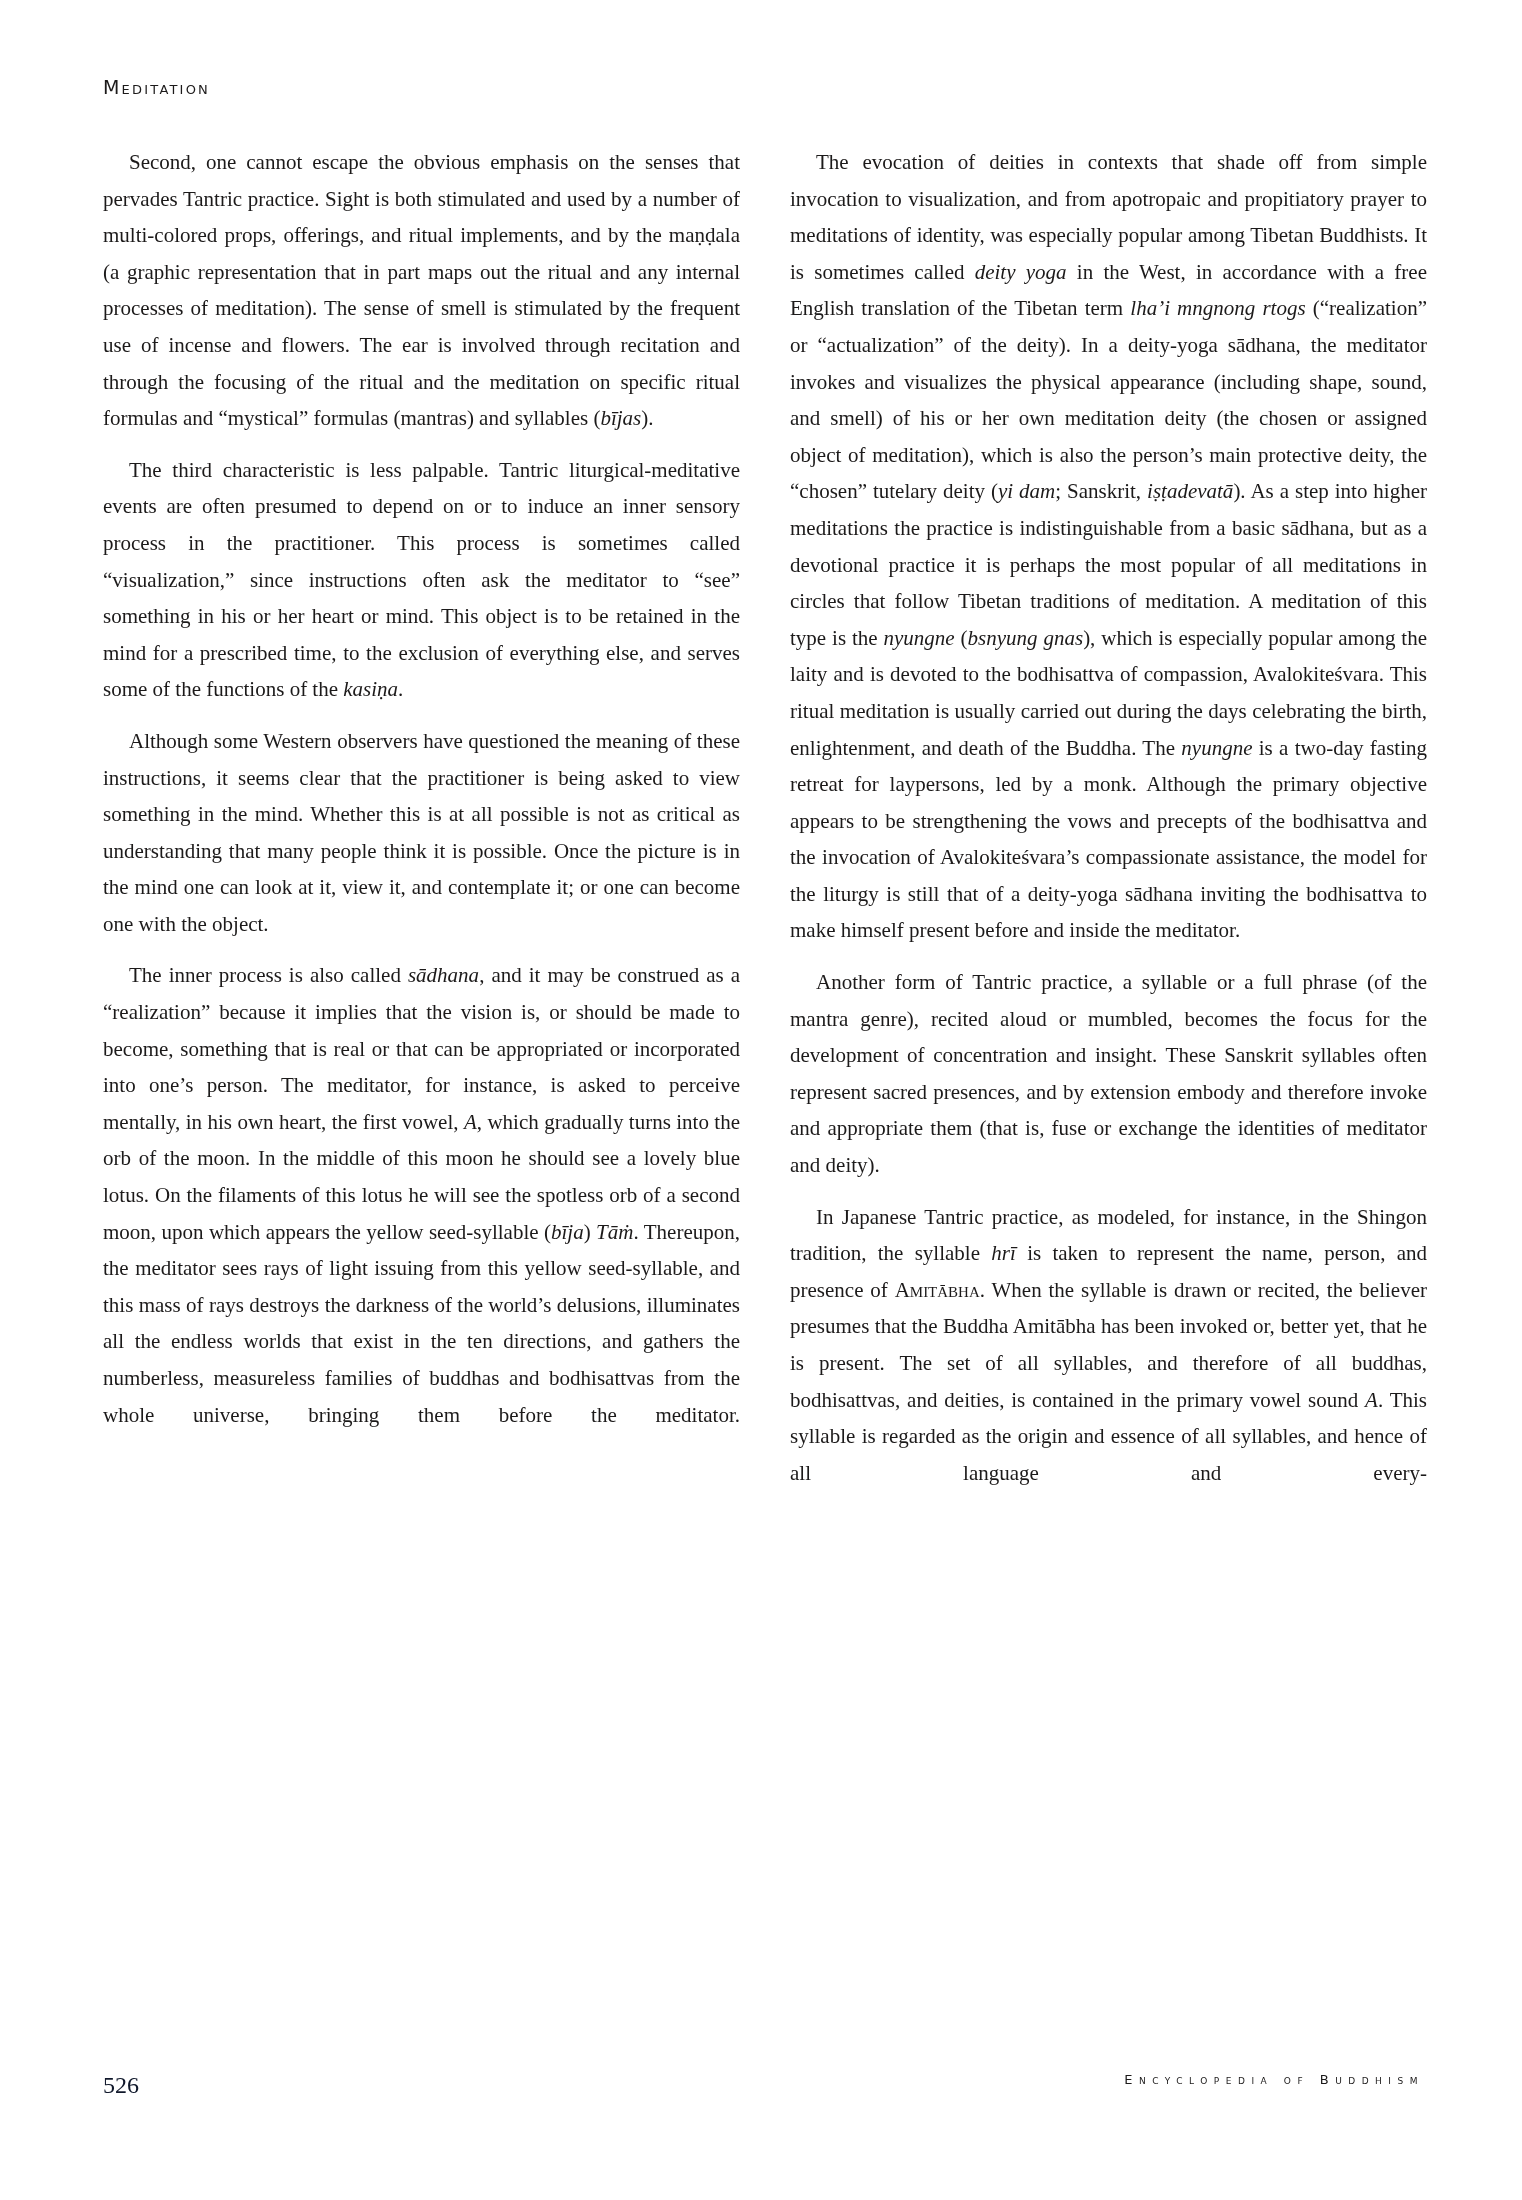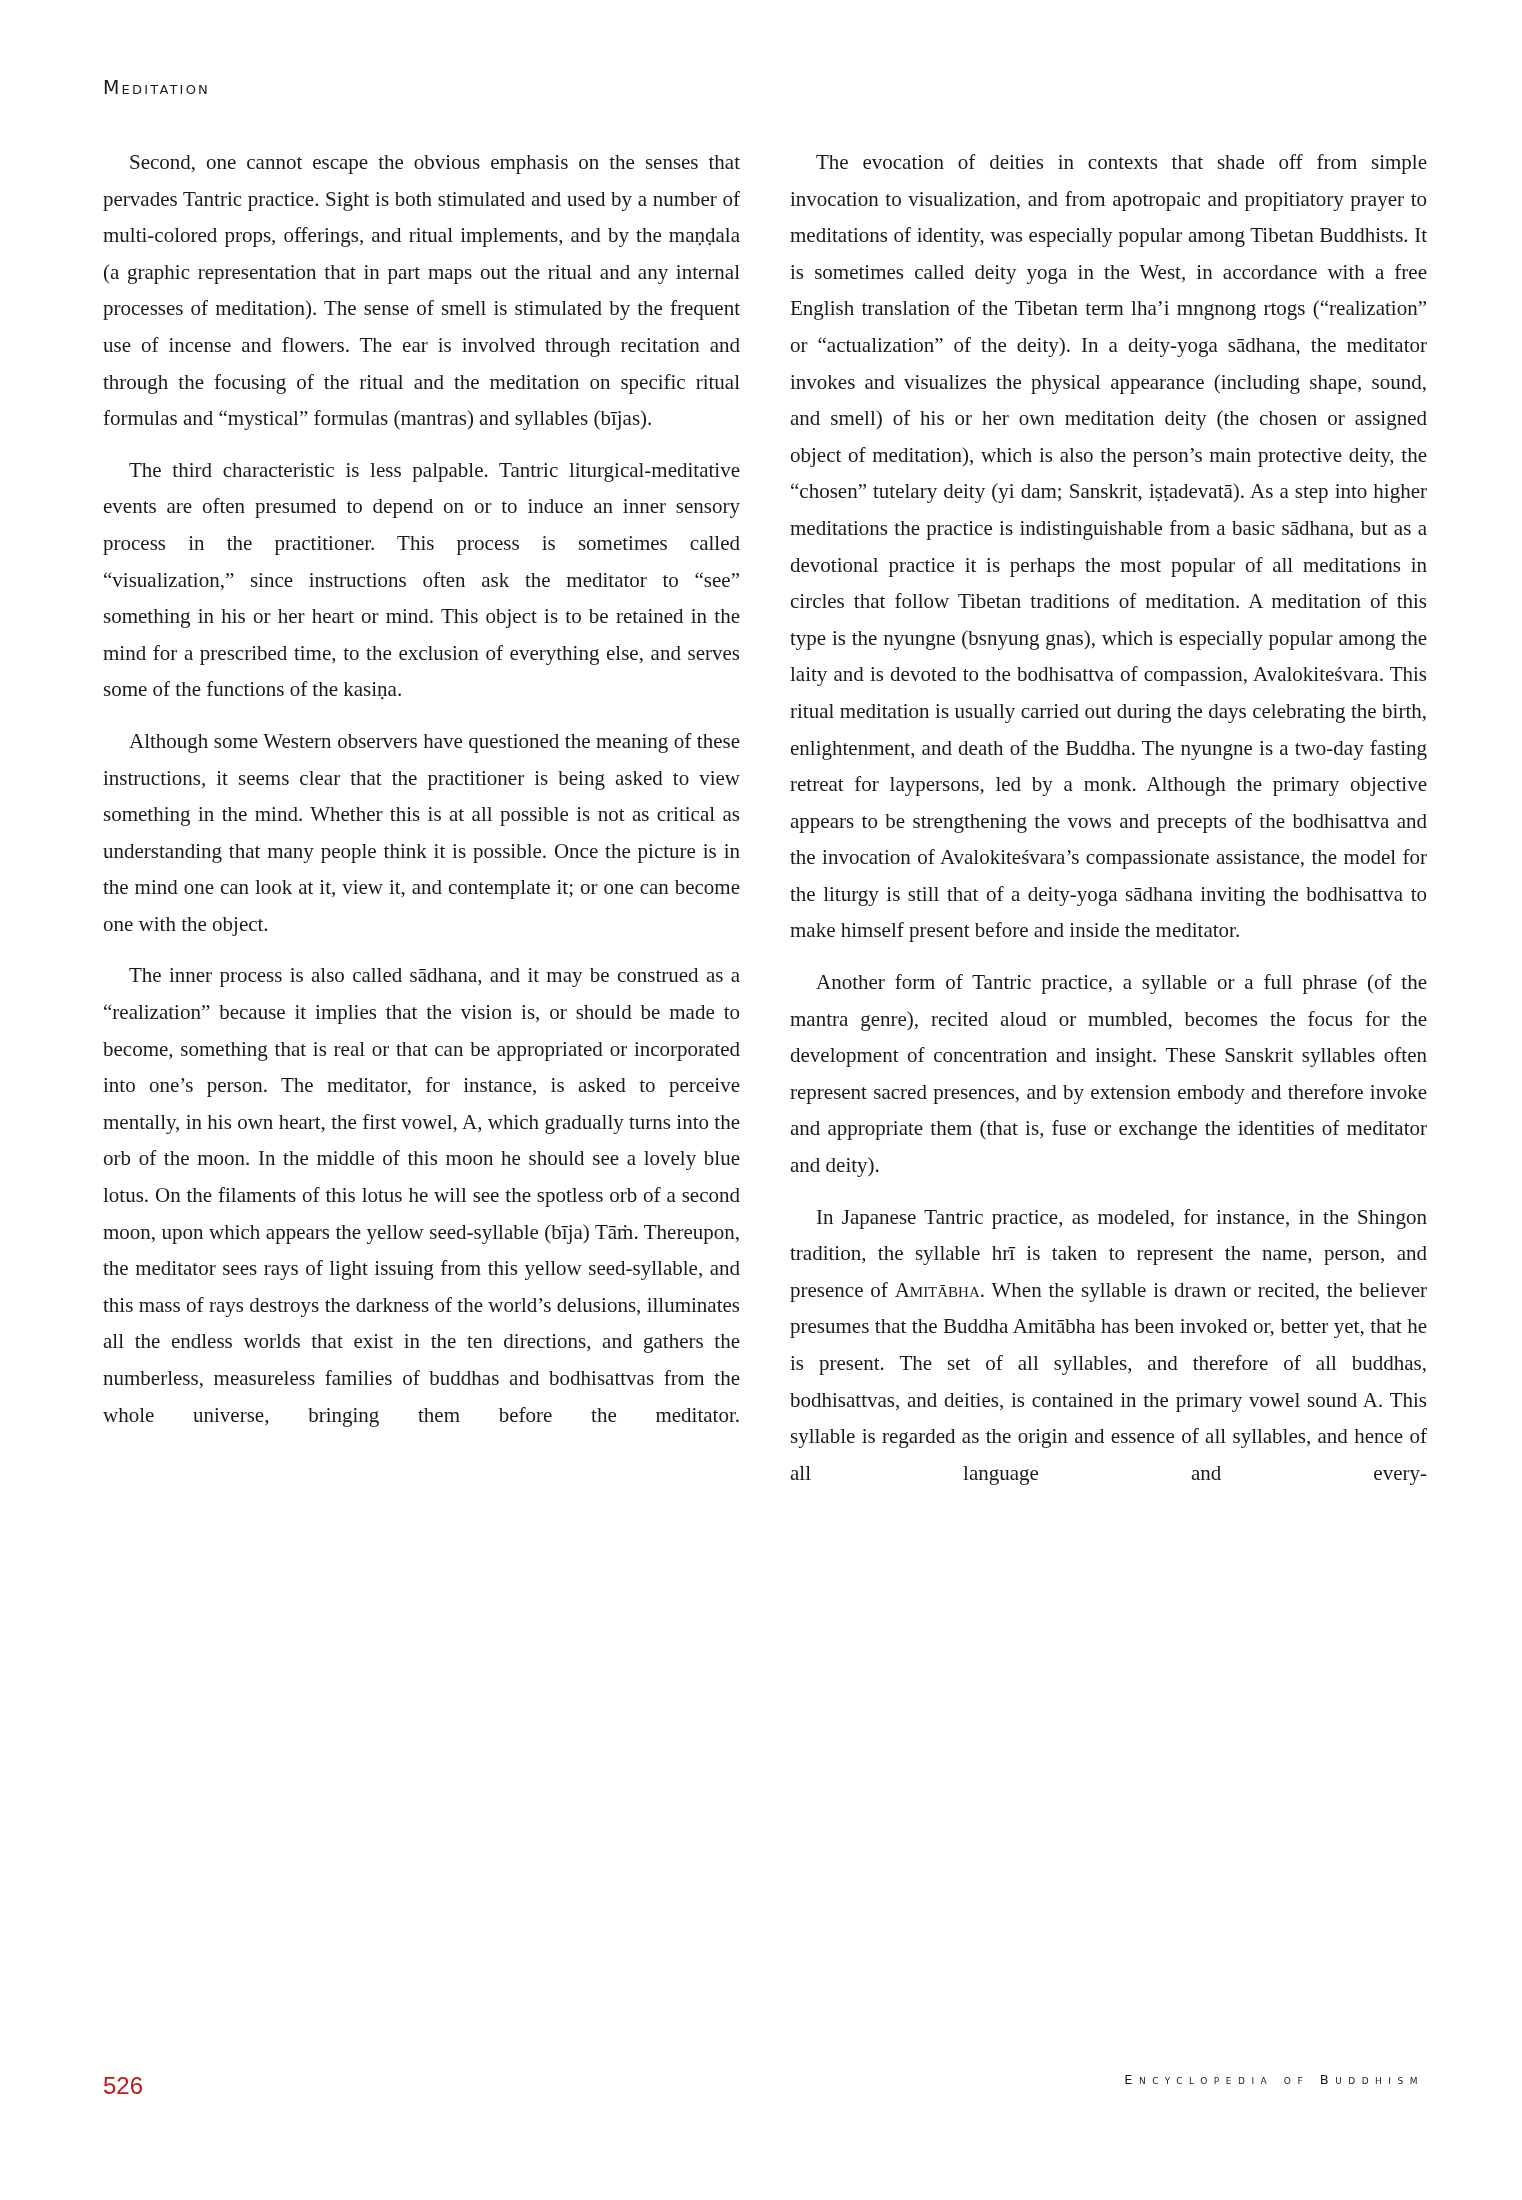--- a/index.html
+++ b/index.html
@@ -35,29 +35,29 @@
     hyphens: none;
   }
   .column.left { left: 103px; }
   .column.right { left: 790px; }
   .column p {
     margin: 0 0 15px 0;
     text-indent: 26px;
   }
   .column p.continued { text-indent: 0; }
   .column p:last-child { text-align-last: justify; }
-  .it { }
+  .it { font-style: italic; }
   .sc { font-variant: small-caps; }
   .folio {
     position: absolute;
     left: 103px;
     top: 2072px;
-    font-family: Liberation Sans, sans-serif;
+    font-family: Liberation Serif, serif;
     font-size: 24px;
-    color: #b91c1c;
+    color: #0f172a;
   }
   .running-foot {
     position: absolute;
     right: 104px;
     top: 2072px;
     font-family: "DejaVu Sans", sans-serif;
     font-size: 13px;
     letter-spacing: 6.5px;
     font-variant: small-caps;
     color: #1c1a1a;

